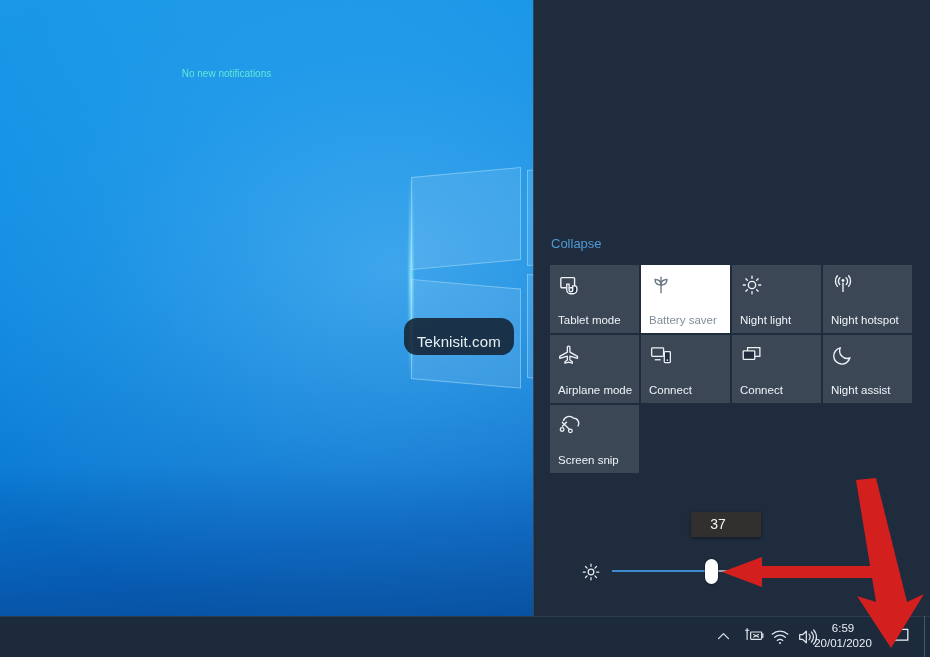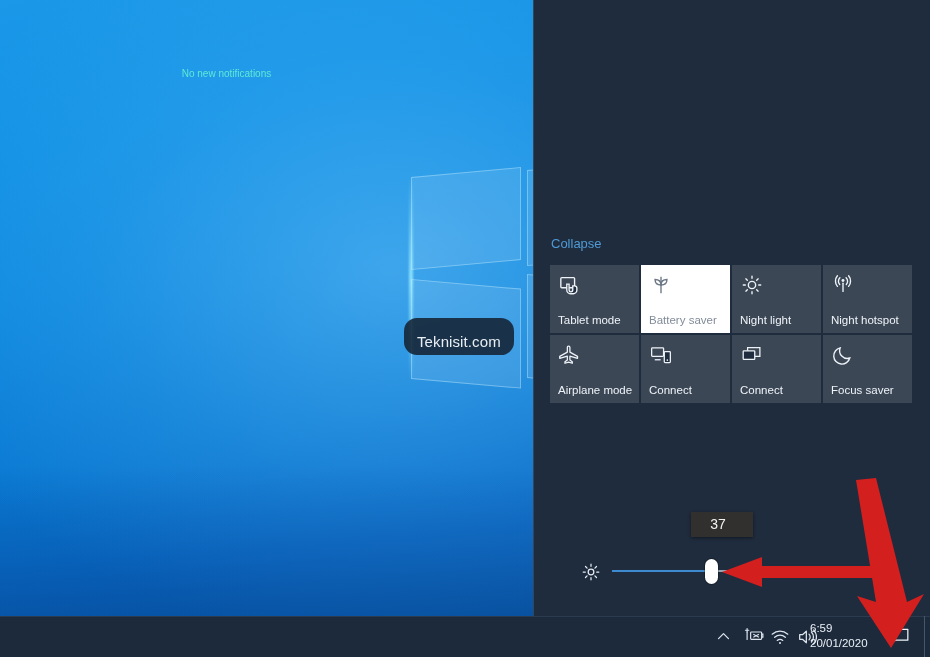--- a/index.html
+++ b/index.html
@@ -90,37 +90,37 @@
   #brightness-icon{position:absolute;left:31px;top:7px;width:20px;height:20px;color:#e7edf3;}
   #slider-track{
     position:absolute;left:62px;top:15px;width:254px;height:2px;background:#9aa4b0;
   }
   #slider-fill{position:absolute;left:0;top:0;height:2px;width:99px;background:#3d8ad0;}
   #slider-thumb{
     position:absolute;left:93px;top:-11px;width:13px;height:25px;border-radius:7px;
     background:#ffffff;box-shadow:0 0 0 1px rgba(0,0,0,0.25);
   }
   #slider-tooltip{
-    position:absolute;left:691px;top:512px;min-width:38px;padding:4px 16px 5px 8px;
+    position:absolute;left:691px;top:512px;min-width:38px;padding:4px 24px 5px 8px;
     background:#32302e;color:#f2f2f2;font-size:14px;text-align:center;
     box-shadow:0 1px 3px rgba(0,0,0,.45);
   }
 
   
   #taskbar{
     position:absolute;left:0;top:616px;width:930px;height:41px;
     background:#1d2a3c;border-top:1px solid #2c3b4f;box-sizing:border-box;
   }
   .tray-ico{position:absolute;color:#dde4ec;}
   #tray-chevron{left:715px;top:628px;width:17px;height:17px;}
   #tray-battery{left:742px;top:626px;width:22px;height:20px;}
   #tray-wifi{left:770px;top:627px;width:20px;height:19px;}
   #tray-volume{left:797px;top:627px;width:20px;height:19px;}
   #clock{
-    position:absolute;left:810px;top:621px;width:66px;text-align:left;
+    position:absolute;left:810px;top:621px;width:66px;text-align:center;
     color:#eaf0f6;font-size:11.5px;line-height:15px;
   }
   #action-center-button{
     position:absolute;left:882px;top:616px;width:34px;height:41px;cursor:pointer;
   }
   #action-center-button svg{position:absolute;left:7px;top:12px;width:20px;height:17px;color:#eef3f8;}
   #taskbar-edge{position:absolute;left:924px;top:616px;width:1px;height:41px;background:#46576d;}
 
   
   #arrow-slider,#arrow-taskbar{position:absolute;pointer-events:none;}
@@ -229,23 +229,34 @@
       <span class="t-label">Connect</span>
     </div>
 
 
     <div class="tile">
       <span class="t-icon">
         <svg viewBox="0 0 24 24" fill="none" stroke="currentColor" stroke-width="1.5">
           <path d="M19.4 15.3A8.4 8.4 0 018.9 4.3a8.9 8.9 0 1010.5 11z"></path>
         </svg>
       </span>
-      <span class="t-label">Focus saver</span>
-    </div>
-
+      <span class="t-label">Night assist</span>
+    </div>
+
+    <div class="tile">
+      <span class="t-icon">
+        <svg viewBox="0 0 24 24" fill="none" stroke="currentColor" stroke-width="1.4">
+          <path d="M20.4 13.6A5.6 5.6 0 0016 4.6a6.8 6.8 0 00-11.3 3"></path>
+          <path d="M3.2 8.8l8.6 8.3M8.6 8.4l-5.2 5.3"></path>
+          <circle cx="3.4" cy="16.8" r="2"></circle>
+          <circle cx="12.4" cy="18.4" r="2"></circle>
+        </svg>
+      </span>
+      <span class="t-label">Screen snip</span>
+    </div>
 
   </div>
 
   <div id="slider-tooltip">37</div>
 
   <div id="brightness-row">
     <span id="brightness-icon">
       <svg viewBox="0 0 24 24" fill="none" stroke="currentColor" stroke-width="1.5" stroke-linecap="round">
         <circle cx="12" cy="12" r="3.4"></circle>
         <path d="M12 2.6v2.6M12 18.8v2.6M2.6 12h2.6M18.8 12h2.6M5.4 5.4l1.9 1.9M16.7 16.7l1.9 1.9M18.6 5.4l-1.9 1.9M7.3 16.7l-1.9 1.9"></path>

